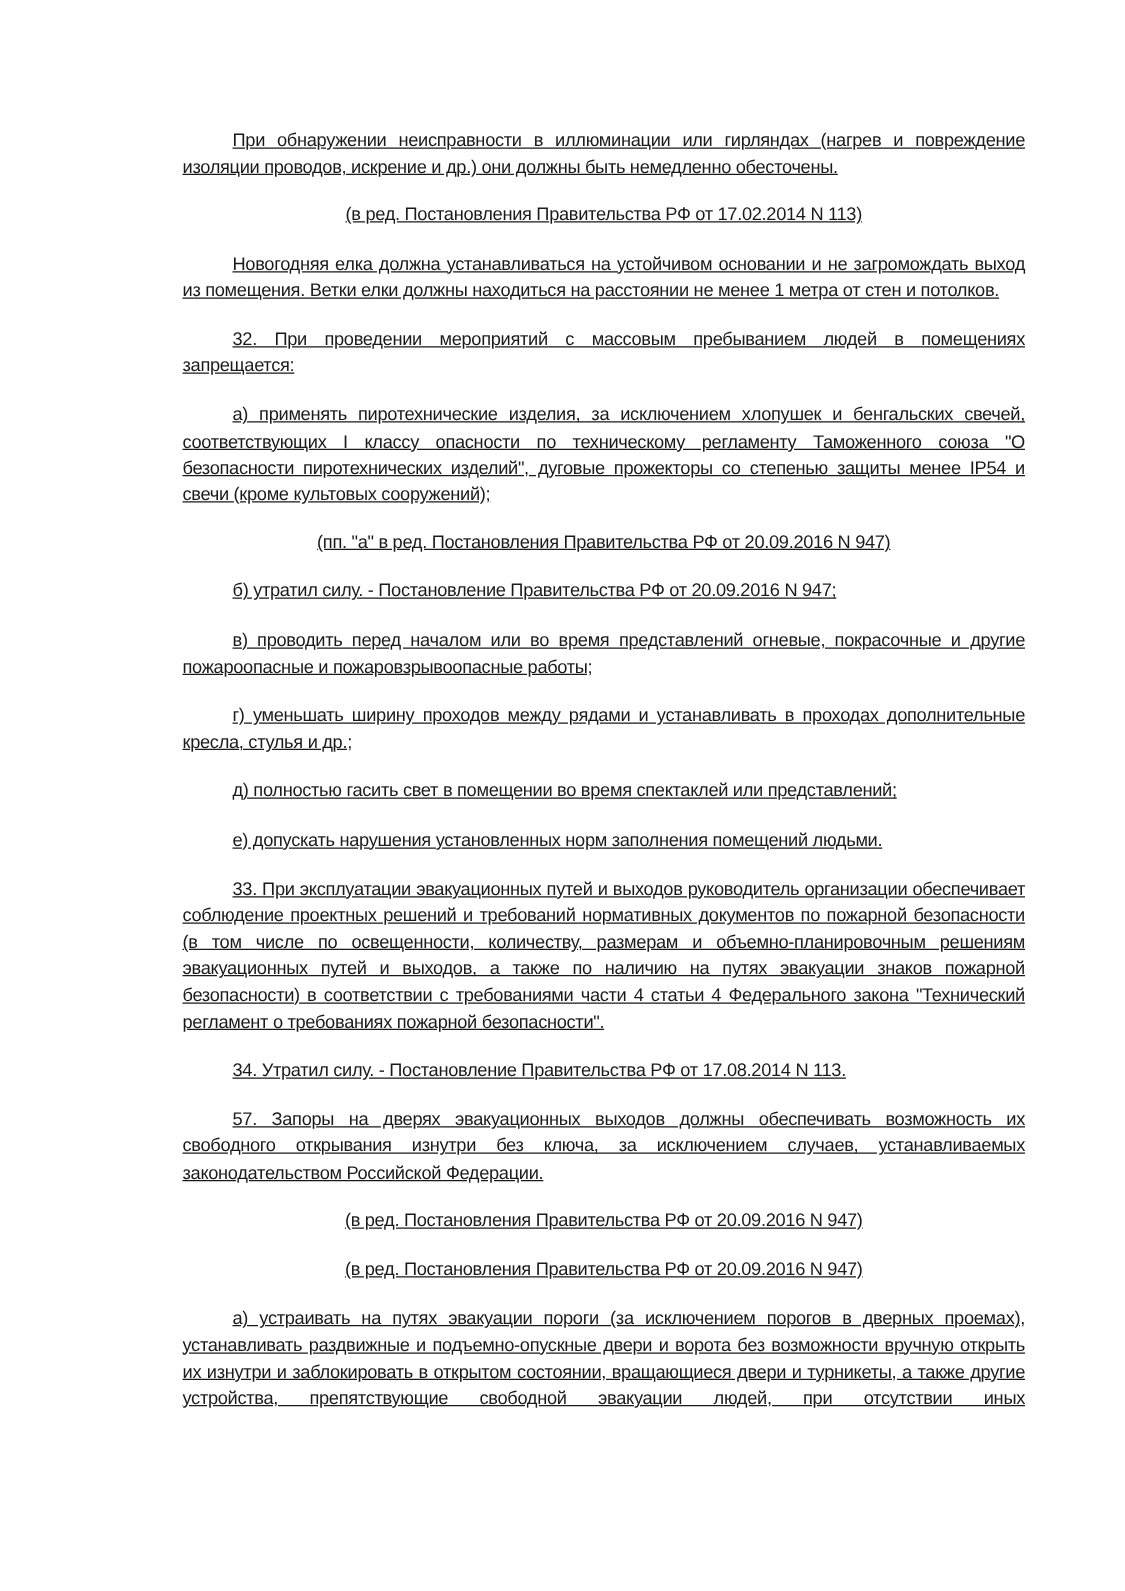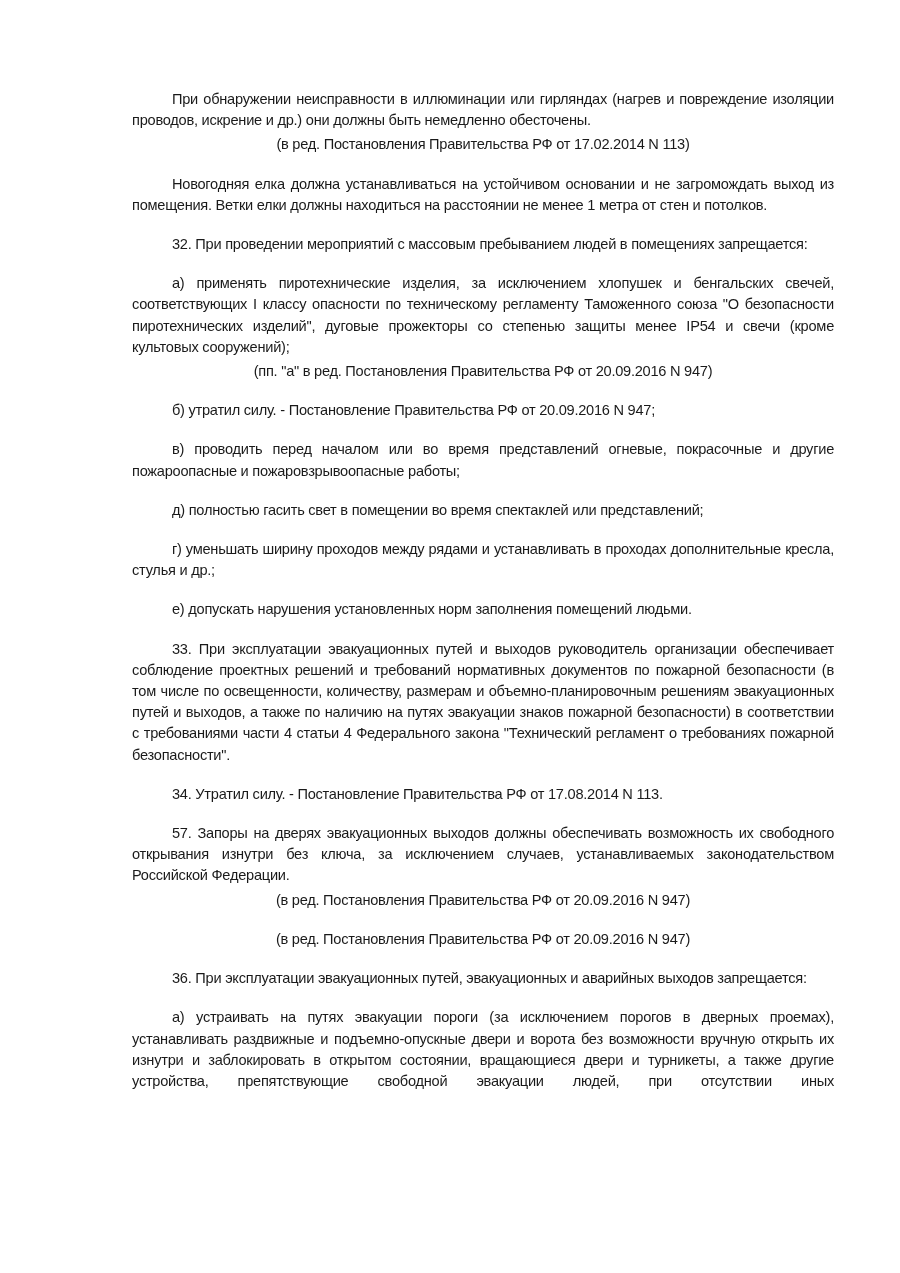--- a/index.html
+++ b/index.html
@@ -22,23 +22,24 @@
       font-size: 14.6px;
       line-height: 21.2px;
       color: #1a1a1a;
       letter-spacing: -0.25px;
       word-spacing: 0px;
     }
     .para {
       margin: 0 0 18px 0;
     }
     .para p {
-      margin: 3px;
+      margin: 17px;
       text-align: justify;
       text-indent: 40px;
+      text-decoration: underline;
     }
     .para p.note {
       text-indent: 0;
       text-align: center;
     }
   </style>
 </head>
 <body>
 
 <div class="page">
@@ -63,25 +64,25 @@
 
   <div class="para">
     <p>б) утратил силу. - Постановление Правительства РФ от 20.09.2016 N 947;</p>
   </div>
 
   <div class="para">
     <p>в) проводить перед началом или во время представлений огневые, покрасочные и другие пожароопасные и пожаровзрывоопасные работы;</p>
   </div>
 
   <div class="para">
-    <p>д) полностью гасить свет в помещении во время спектаклей или представлений;</p>
+    <p>г) уменьшать ширину проходов между рядами и устанавливать в проходах дополнительные кресла, стулья и др.;</p>
   </div>
 
   <div class="para">
-    <p>г) уменьшать ширину проходов между рядами и устанавливать в проходах дополнительные кресла, стулья и др.;</p>
+    <p>д) полностью гасить свет в помещении во время спектаклей или представлений;</p>
   </div>
 
   <div class="para">
     <p>е) допускать нарушения установленных норм заполнения помещений людьми.</p>
   </div>
 
   <div class="para">
     <p>33. При эксплуатации эвакуационных путей и выходов руководитель организации обеспечивает соблюдение проектных решений и требований нормативных документов по пожарной безопасности (в том числе по освещенности, количеству, размерам и объемно-планировочным решениям эвакуационных путей и выходов, а также по наличию на путях эвакуации знаков пожарной безопасности) в соответствии с требованиями части 4 статьи 4 Федерального закона "Технический регламент о требованиях пожарной безопасности".</p>
   </div>
 
@@ -91,21 +92,18 @@
 
   <div class="para">
     <p>57. Запоры на дверях эвакуационных выходов должны обеспечивать возможность их свободного открывания изнутри без ключа, за исключением случаев, устанавливаемых законодательством Российской Федерации.</p>
     <p class="note">(в ред. Постановления Правительства РФ от 20.09.2016 N 947)</p>
   </div>
 
   <div class="para">
     <p class="note">(в ред. Постановления Правительства РФ от 20.09.2016 N 947)</p>
   </div>
 
-  <div class="para">
-    <p>36. При эксплуатации эвакуационных путей, эвакуационных и аварийных выходов запрещается:</p>
-  </div>
 
   <div class="para">
     <p class="last-justify" style="text-align-last: justify;">а) устраивать на путях эвакуации пороги (за исключением порогов в дверных проемах), устанавливать раздвижные и подъемно-опускные двери и ворота без возможности вручную открыть их изнутри и заблокировать в открытом состоянии, вращающиеся двери и турникеты, а также другие устройства, препятствующие свободной эвакуации людей, при отсутствии иных</p>
   </div>
 
 </div>
 
 </body></html>

